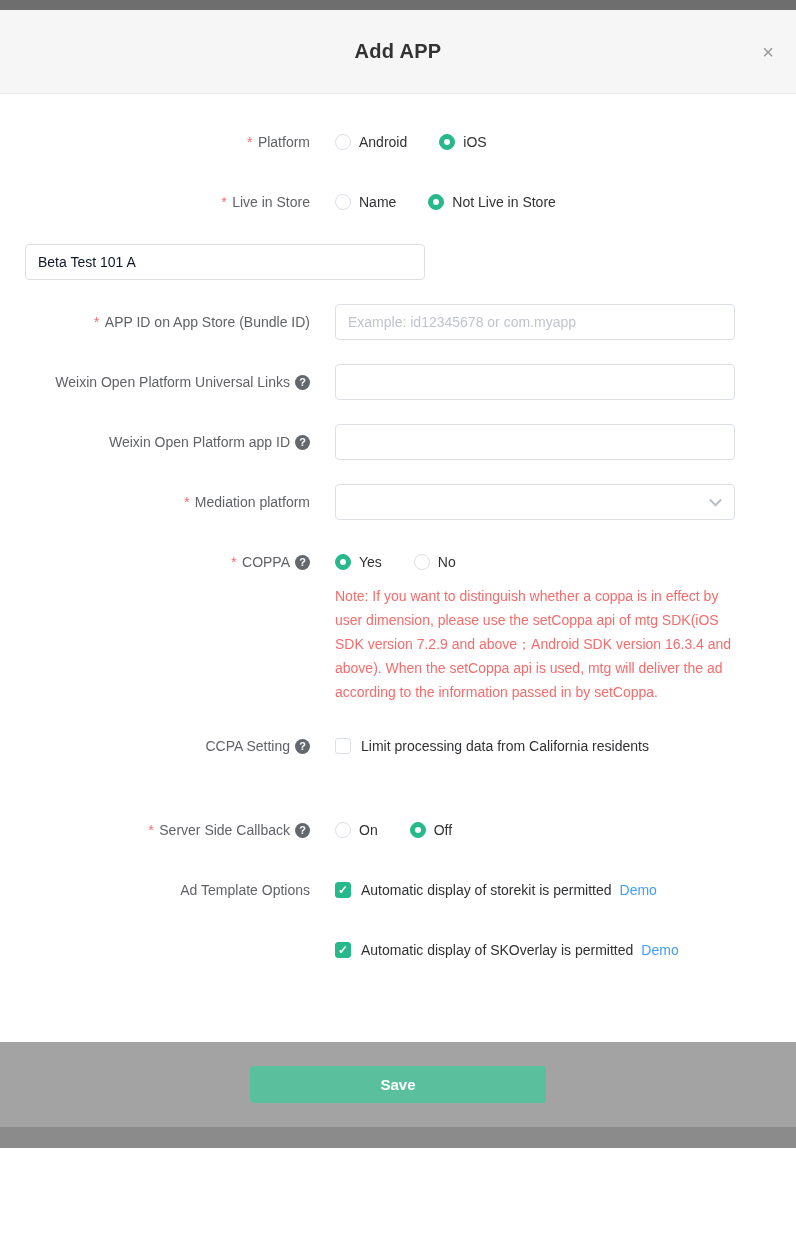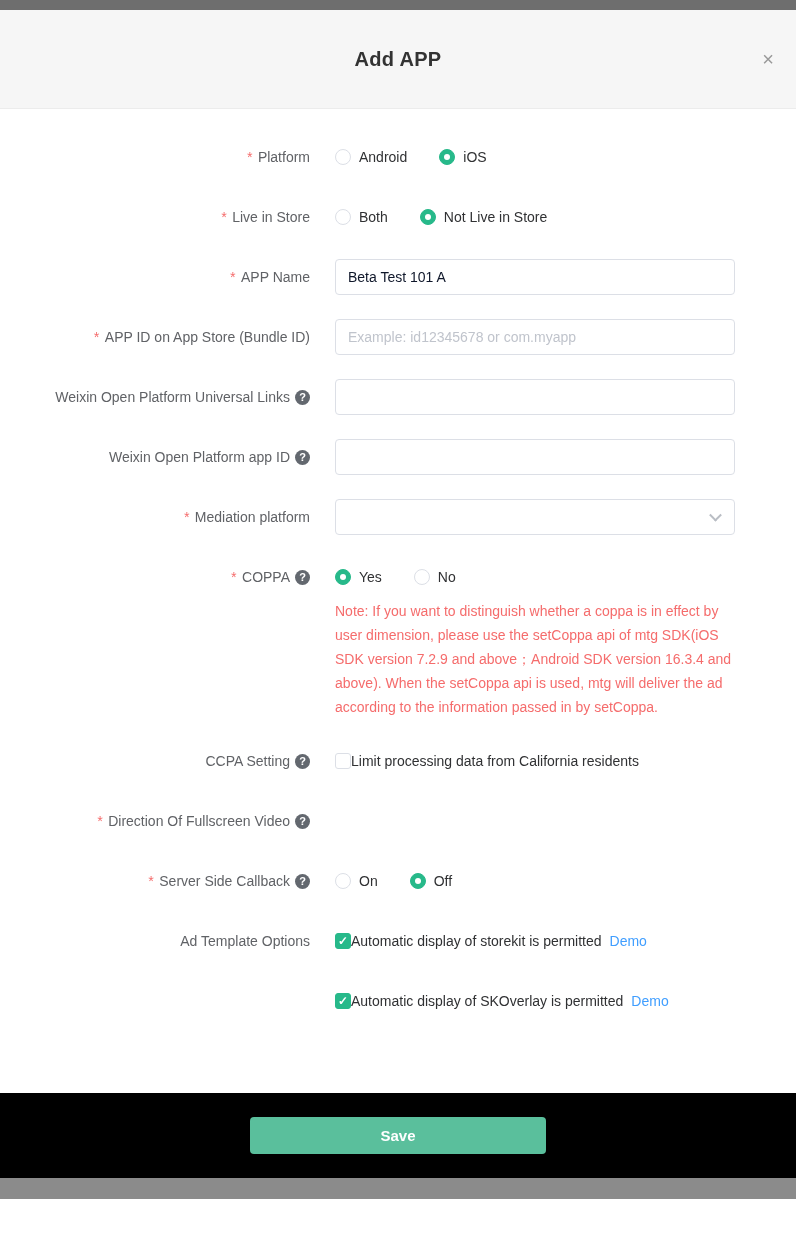--- a/index.html
+++ b/index.html
@@ -6,21 +6,21 @@
   html, body { margin: 0; padding: 0; }
   body {
     width: 796px;
     font-family: "Liberation Sans", sans-serif;
     background: #ffffff;
   }
   .top-bar { height: 10px; background: #6e6e6e; }
   .bottom-bar { height: 21px; background: #8b8b8b; }
 
   .modal-header {
-    height: 99px;
+    height: 84px;
     background: #f6f6f6;
     border-bottom: 1px solid #ececec;
     position: relative;
     display: flex;
     align-items: center;
     justify-content: center;
   }
   .modal-title { font-size: 20px; color: #333; font-weight: 600; letter-spacing: .3px; }
   .close {
     position: absolute; right: 22px; top: 50%;
@@ -88,34 +88,34 @@
   }
   .chevron {
     position: absolute; right: 14px; top: 50%;
     width: 9px; height: 9px;
     border-right: 2px solid #b9bdc4; border-bottom: 2px solid #b9bdc4;
     transform: translateY(-70%) rotate(45deg);
   }
 
   .checkbox-row { display: flex; align-items: center; height: 36px; }
   .checkbox-row + .checkbox-row { margin-top: 24px; }
-  .checkbox-line { display: inline-flex; align-items: center; cursor: pointer; }
+  .checkbox-line { display: inline-flex; align-items: center; gap: 10px; cursor: pointer; }
   .checkbox {
     width: 16px; height: 16px; border-radius: 3px;
     border: 1px solid #dcdfe6; background: #fff;
     display: inline-flex; align-items: center; justify-content: center;
     flex: 0 0 auto;
   }
   .checkbox.checked { background: #27b98a; border-color: #27b98a; }
   .checkbox.checked::after { content: "✓"; color: #fff; font-size: 12px; font-weight: bold; line-height: 1; }
 
   .demo-link { color: #409eff; font-size: 14px; margin-left: 8px; text-decoration: none; cursor: pointer; }
 
   .modal-footer {
-    height: 85px; background: #000000;
+    height: 85px; background: #a3a3a3;
     display: flex; align-items: center; justify-content: center;
   }
   .save-btn {
     width: 296px; height: 37px;
     background: #5abf9c; color: #fff;
     border: none; border-radius: 4px;
     font-size: 15px; font-weight: bold;
     font-family: inherit; cursor: pointer;
   }
 </style>
@@ -154,35 +154,31 @@
 
     <div class="row">
       <div class="label">
         <i class="star"></i>
         <span>Live in Store</span>
       </div>
       <div class="control">
         <div class="radio-group">
           <label class="radio">
             <span class="radio-dot"></span>
-            <span class="opt-label">Both</span>
+            <span class="opt-label">Name</span>
           </label>
           <label class="radio">
             <span class="radio-dot checked"></span>
             <span class="opt-label">Not Live in Store</span>
           </label>
         </div>
       </div>
     </div>
 
     <div class="row">
-      <div class="label">
-        <i class="star"></i>
-        <span>APP Name</span>
-      </div>
       <div class="control">
         <input class="text-input" value="Beta Test 101 A" style="">
       </div>
     </div>
 
     <div class="row">
       <div class="label">
         <i class="star"></i>
         <span>APP ID on App Store (Bundle ID)</span>
       </div>
@@ -254,25 +250,20 @@
         <div class="checkbox-row">
           <label class="checkbox-line">
             <span class="checkbox"></span>
             <span class="opt-label">Limit processing data from California residents</span>
           </label>
         </div>
       </div>
     </div>
 
     <div class="row">
-      <div class="label">
-        <i class="star"></i>
-        <span>Direction Of Fullscreen Video</span>
-        <span class="help"></span>
-      </div>
     </div>
 
     <div class="row">
       <div class="label">
         <i class="star"></i>
         <span>Server Side Callback</span>
         <span class="help"></span>
       </div>
       <div class="control">
         <div class="radio-group">

